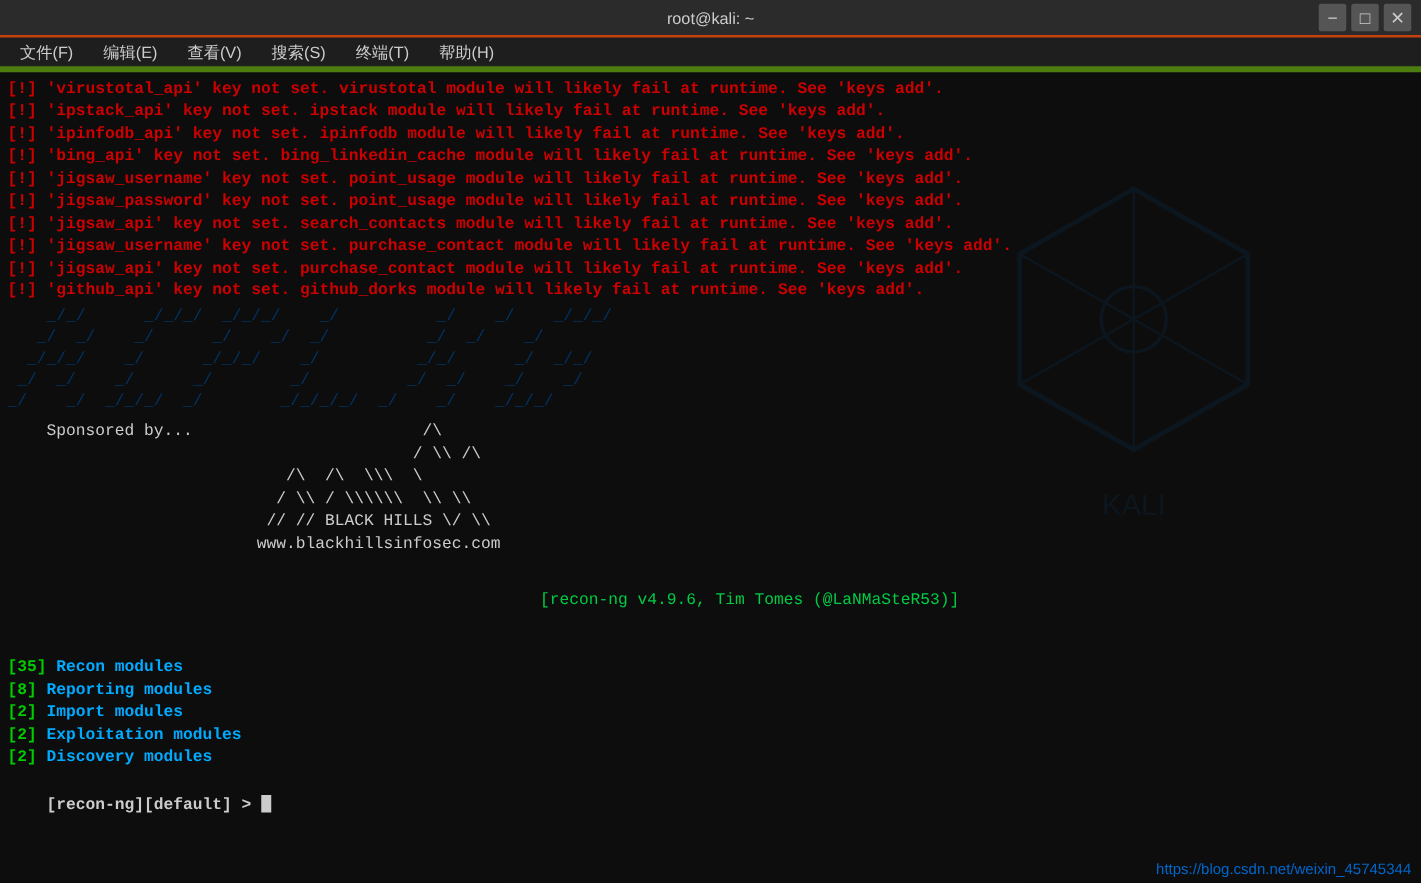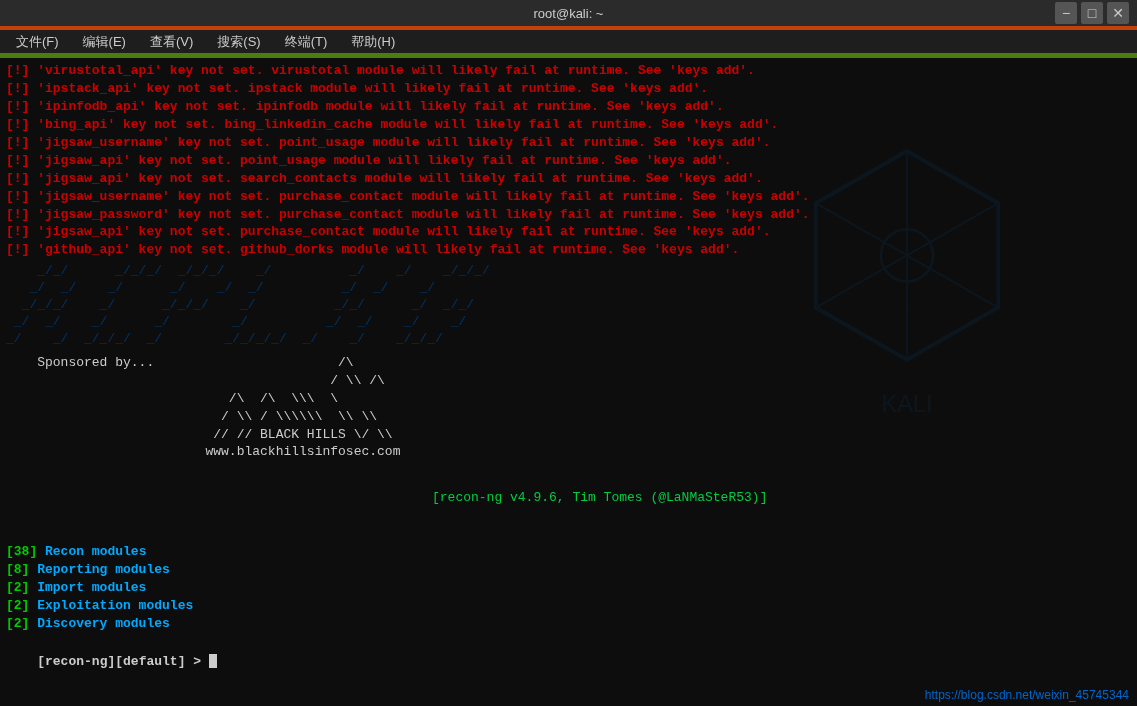--- a/index.html
+++ b/index.html
@@ -18,21 +18,21 @@
     }
 
     
     #titlebar {
       background: #2b2b2b;
       height: 30px;
       display: flex;
       align-items: center;
       justify-content: center;
       position: relative;
-      border-bottom: 4px solid #c2410c;
+      border-bottom: 2px solid #c2410c;
     }
 
     #titlebar-title {
       color: #ccc;
       font-size: 13px;
       font-family: sans-serif;
     }
 
     #titlebar-controls {
       position: absolute;
@@ -183,24 +183,23 @@
     <circle cx="100" cy="90" r="20" fill="none" stroke="#0088ff" stroke-width="2"></circle>
     <text x="100" y="210" text-anchor="middle" fill="#0088ff" font-size="18" font-family="sans-serif">KALI</text>
   </svg>
 
   <div id="error-lines">
       <div class="line error-line">[!] 'virustotal_api' key not set. virustotal module will likely fail at runtime. See 'keys add'.</div>
       <div class="line error-line">[!] 'ipstack_api' key not set. ipstack module will likely fail at runtime. See 'keys add'.</div>
       <div class="line error-line">[!] 'ipinfodb_api' key not set. ipinfodb module will likely fail at runtime. See 'keys add'.</div>
       <div class="line error-line">[!] 'bing_api' key not set. bing_linkedin_cache module will likely fail at runtime. See 'keys add'.</div>
       <div class="line error-line">[!] 'jigsaw_username' key not set. point_usage module will likely fail at runtime. See 'keys add'.</div>
-      <div class="line error-line">[!] 'jigsaw_api' key not set. point_usage module will likely fail at runtime. See 'keys add'.</div>
+      <div class="line error-line">[!] 'jigsaw_password' key not set. point_usage module will likely fail at runtime. See 'keys add'.</div>
       <div class="line error-line">[!] 'jigsaw_api' key not set. search_contacts module will likely fail at runtime. See 'keys add'.</div>
       <div class="line error-line">[!] 'jigsaw_username' key not set. purchase_contact module will likely fail at runtime. See 'keys add'.</div>
-      <div class="line error-line">[!] 'jigsaw_password' key not set. purchase_contact module will likely fail at runtime. See 'keys add'.</div>
       <div class="line error-line">[!] 'jigsaw_api' key not set. purchase_contact module will likely fail at runtime. See 'keys add'.</div>
       <div class="line error-line">[!] 'github_api' key not set. github_dorks module will likely fail at runtime. See 'keys add'.</div>
     </div>
 
   <div style="margin-top:4px;">
     <div class="ascii-art">    _/_/      _/_/_/  _/_/_/    _/          _/    _/    _/_/_/
    _/  _/    _/      _/    _/  _/          _/  _/    _/
   _/_/_/    _/      _/_/_/    _/          _/_/      _/  _/_/
  _/  _/    _/      _/        _/          _/  _/    _/    _/
 _/    _/  _/_/_/  _/        _/_/_/_/  _/    _/    _/_/_/</div>
@@ -216,21 +215,21 @@
     www.blackhillsinfosec.com</div>
   </div>
 
   <div class="version-line" style="margin-top:10px; text-align:center;">
         [recon-ng v4.9.6, Tim Tomes (@LaNMaSteR53)]
   </div>
 
   <div class="line">&nbsp;</div>
 
   <div id="modules-section">
-      <div class="line"><span class="count" style="color: rgb(0, 204, 0);">[38]</span><span class="label" style="color: rgb(0, 170, 255);"> Recon modules</span></div>
+      <div class="line"><span class="count" style="color: rgb(0, 204, 0);">[35]</span><span class="label" style="color: rgb(0, 170, 255);"> Recon modules</span></div>
       <div class="line"><span class="count" style="color: rgb(0, 204, 0);">[8]</span><span class="label" style="color: rgb(0, 170, 255);"> Reporting modules</span></div>
       <div class="line"><span class="count" style="color: rgb(0, 204, 0);">[2]</span><span class="label" style="color: rgb(0, 170, 255);"> Import modules</span></div>
       <div class="line"><span class="count" style="color: rgb(0, 204, 0);">[2]</span><span class="label" style="color: rgb(0, 170, 255);"> Exploitation modules</span></div>
       <div class="line"><span class="count" style="color: rgb(0, 204, 0);">[2]</span><span class="label" style="color: rgb(0, 170, 255);"> Discovery modules</span></div>
     </div>
 
   <div class="line prompt-line" style="margin-top:2px;">
     <span>[recon-ng][default] &gt; </span><span class="cursor"></span>
   </div>
 

